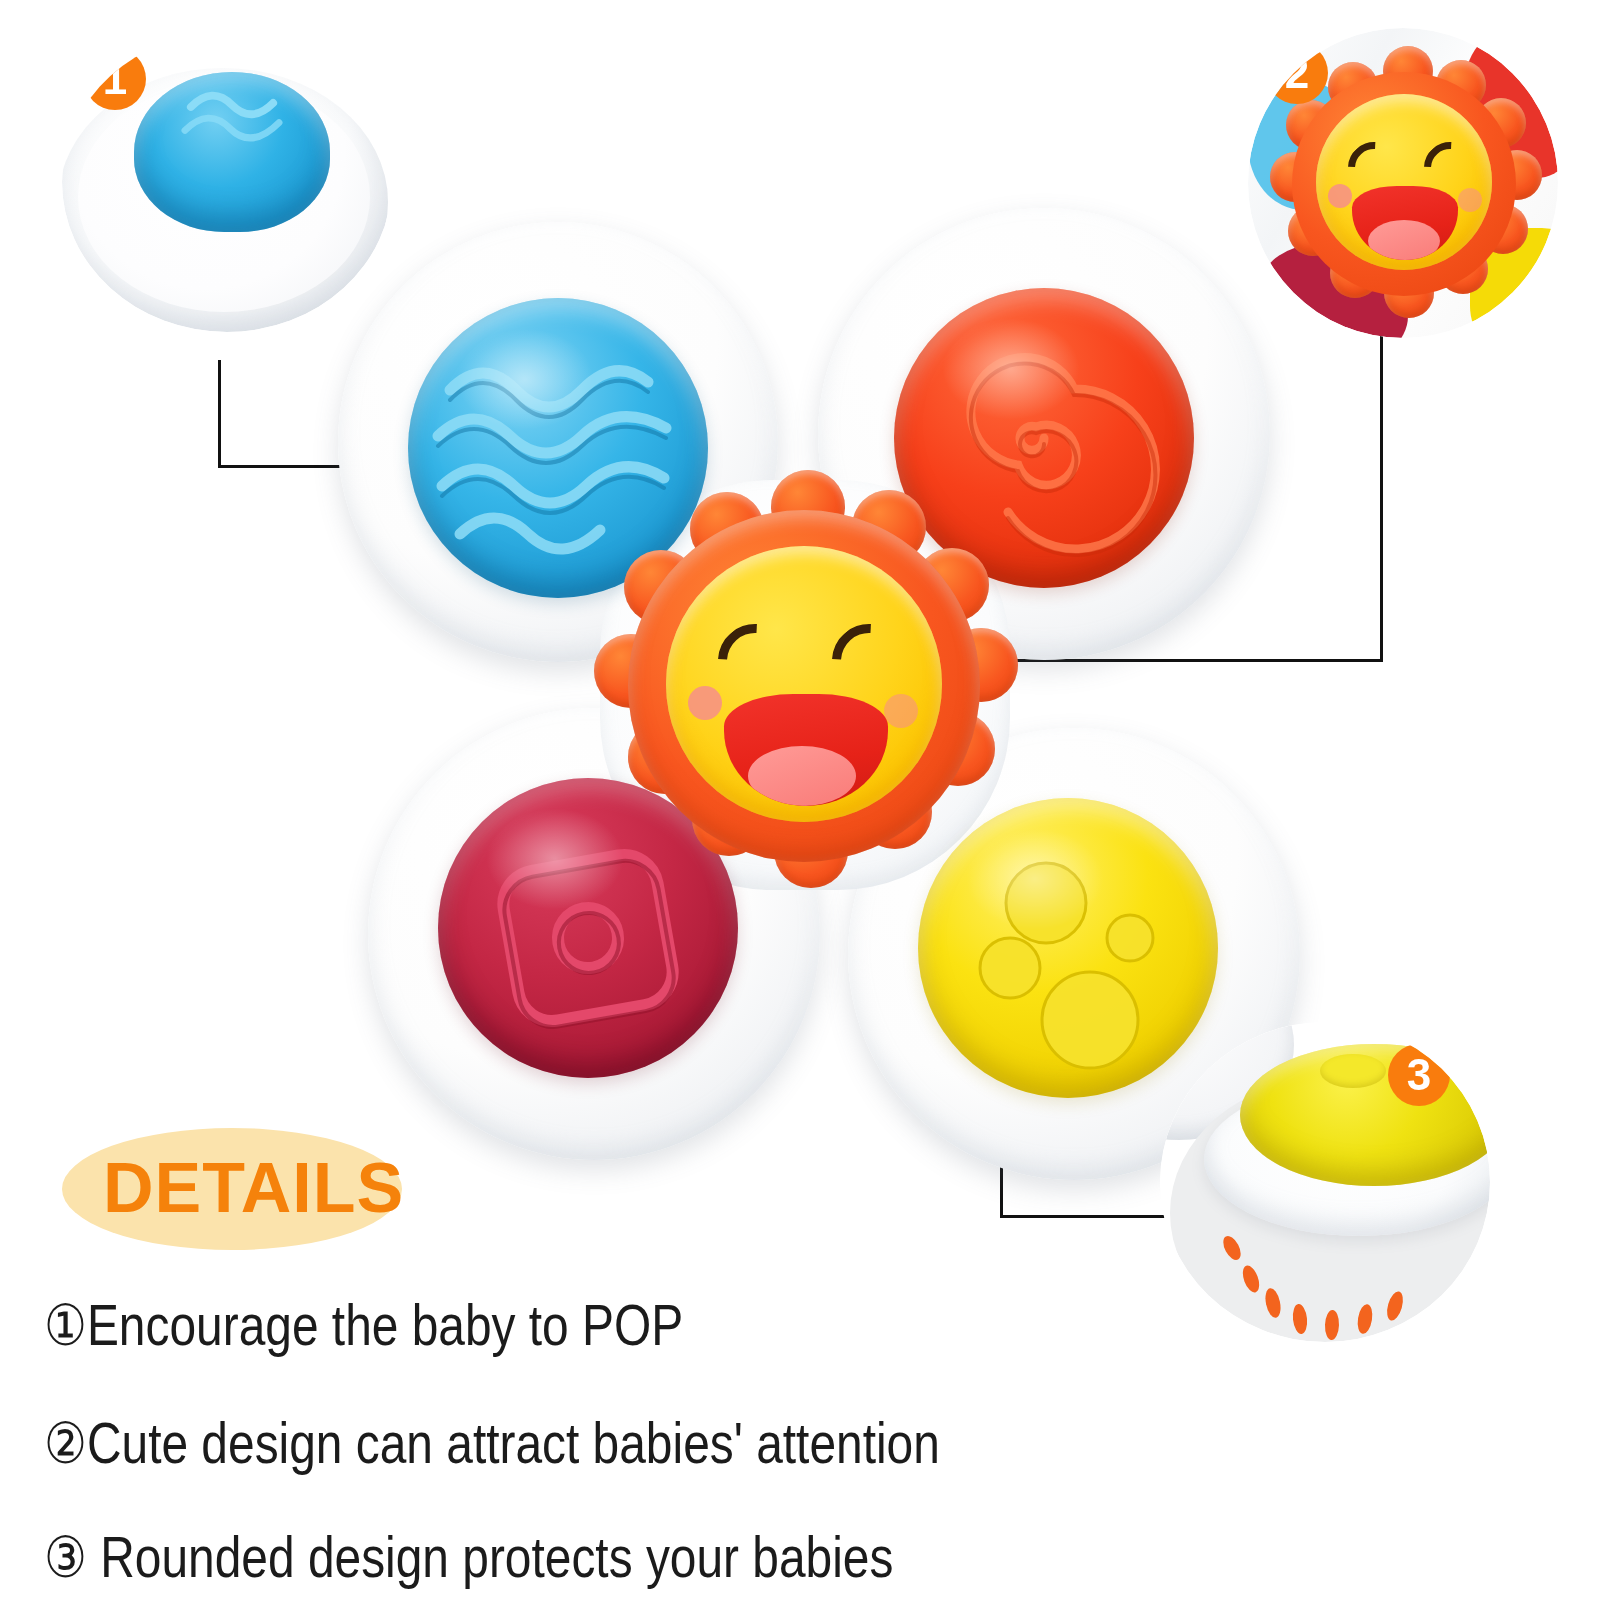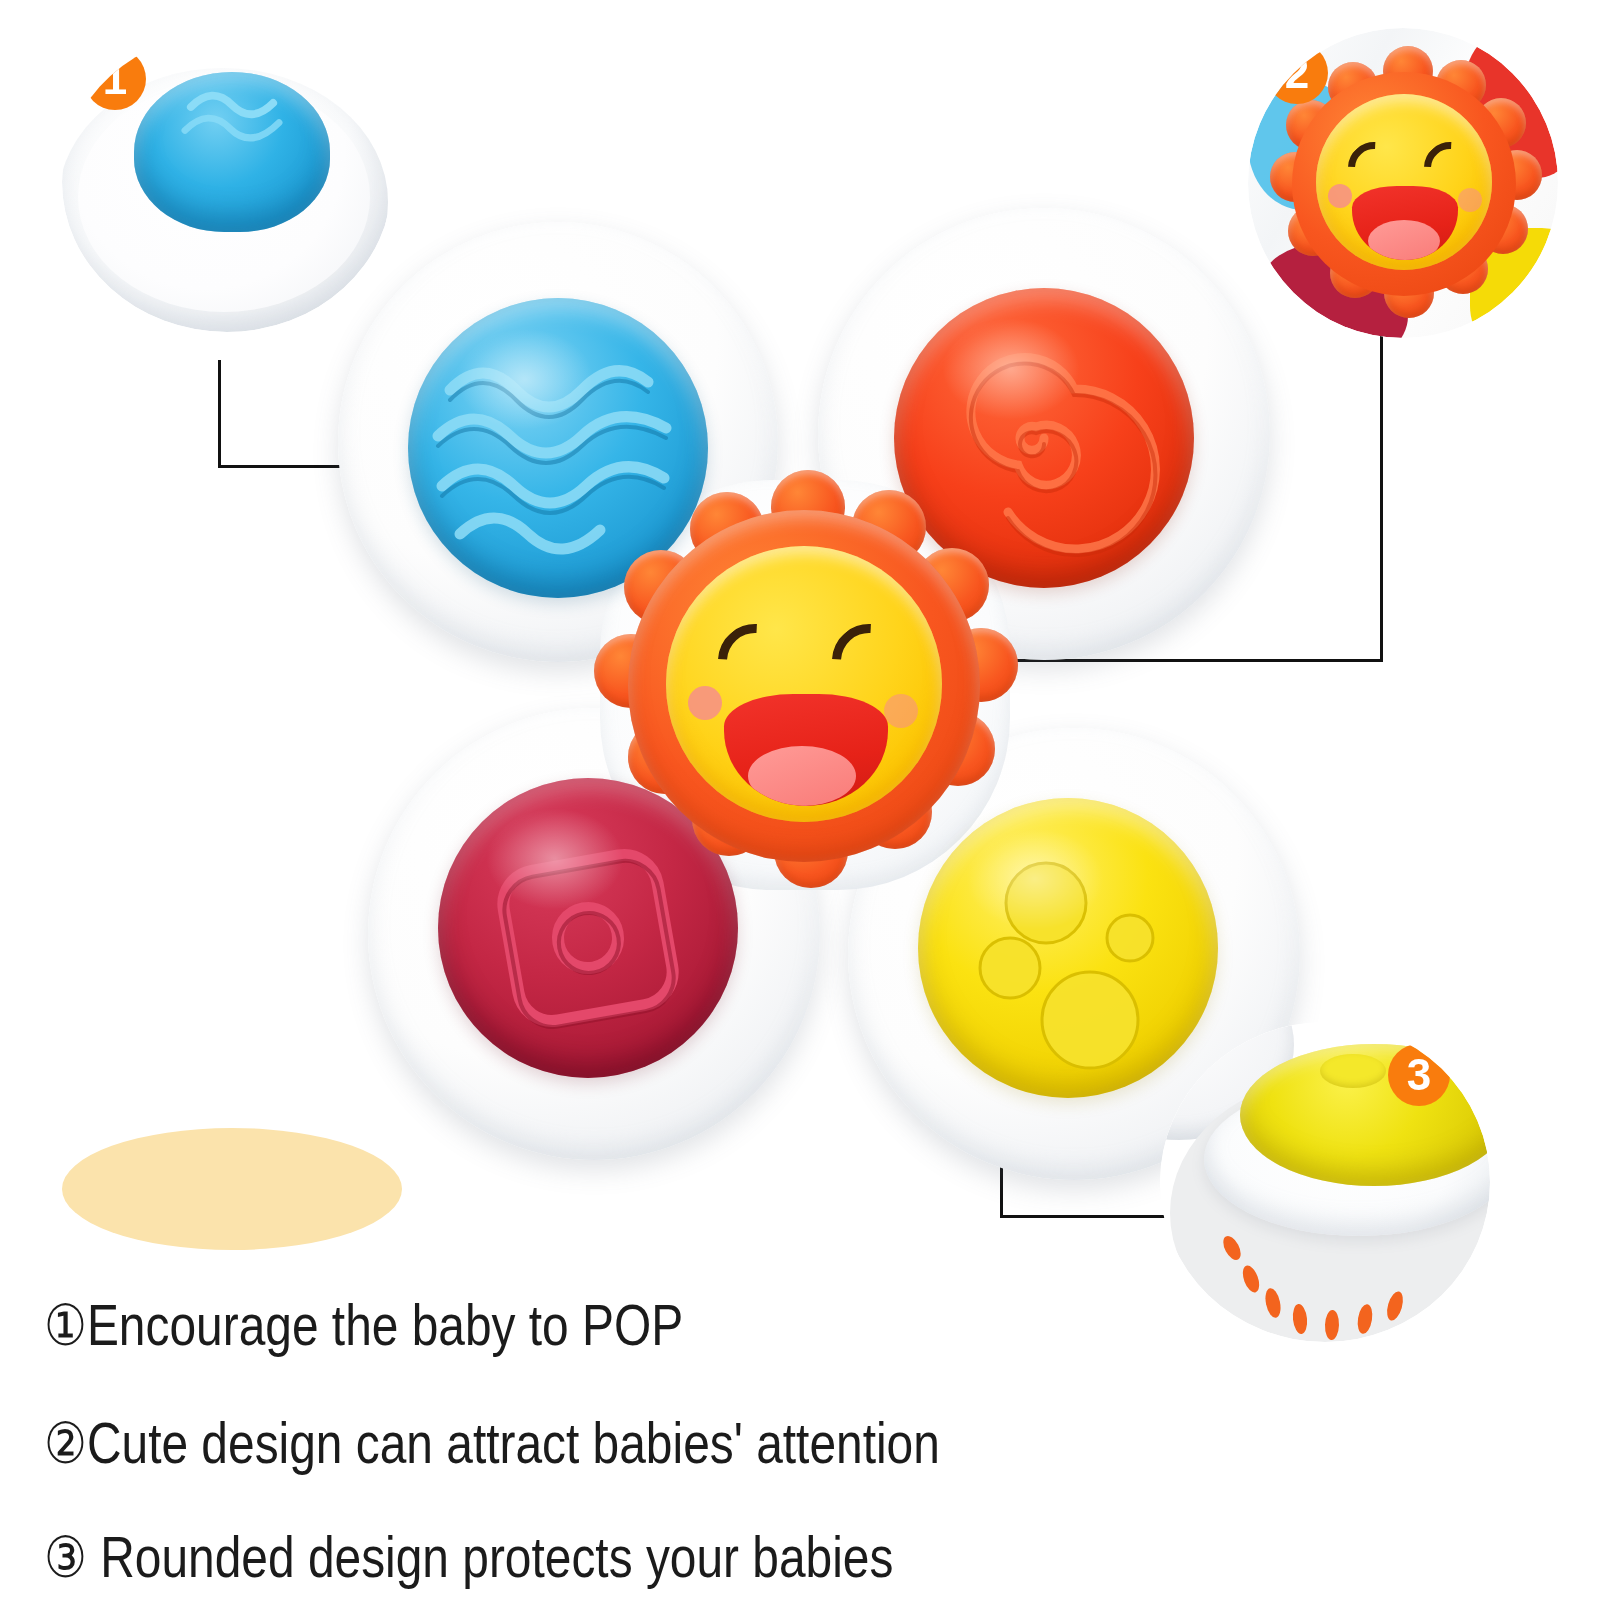--- a/index.html
+++ b/index.html
@@ -351,20 +351,21 @@
           <ellipse cx="172" cy="303" rx="7" ry="15" transform="rotate(2 172 303)"></ellipse>
           <ellipse cx="205" cy="297" rx="7" ry="15" transform="rotate(9 205 297)"></ellipse>
           <ellipse cx="235" cy="284" rx="7" ry="15" transform="rotate(16 235 284)"></ellipse>
         </g>
       </svg>
     </div>
     <div class="badge" style="left:228px; top:22px;">3</div>
   </div>
 
   <div class="details-ellipse" style="left:62px; top:1128px; width:340px; height:122px;"></div>
+  <div class="details-text" style="left:103px; top:1150px; font-size:70px; line-height:76px;">DETAILS</div>
 
   <div class="bullet" style="left:44px; top:1292px;">
     <span>①</span><span>Encourage the baby to POP</span>
   </div>
   <div class="bullet" style="left:44px; top:1410px;">
     <span>②</span><span>Cute design can attract babies' attention</span>
   </div>
   <div class="bullet" style="left:44px; top:1524px;">
     <span>③</span><span> Rounded design protects your babies</span>
   </div>

